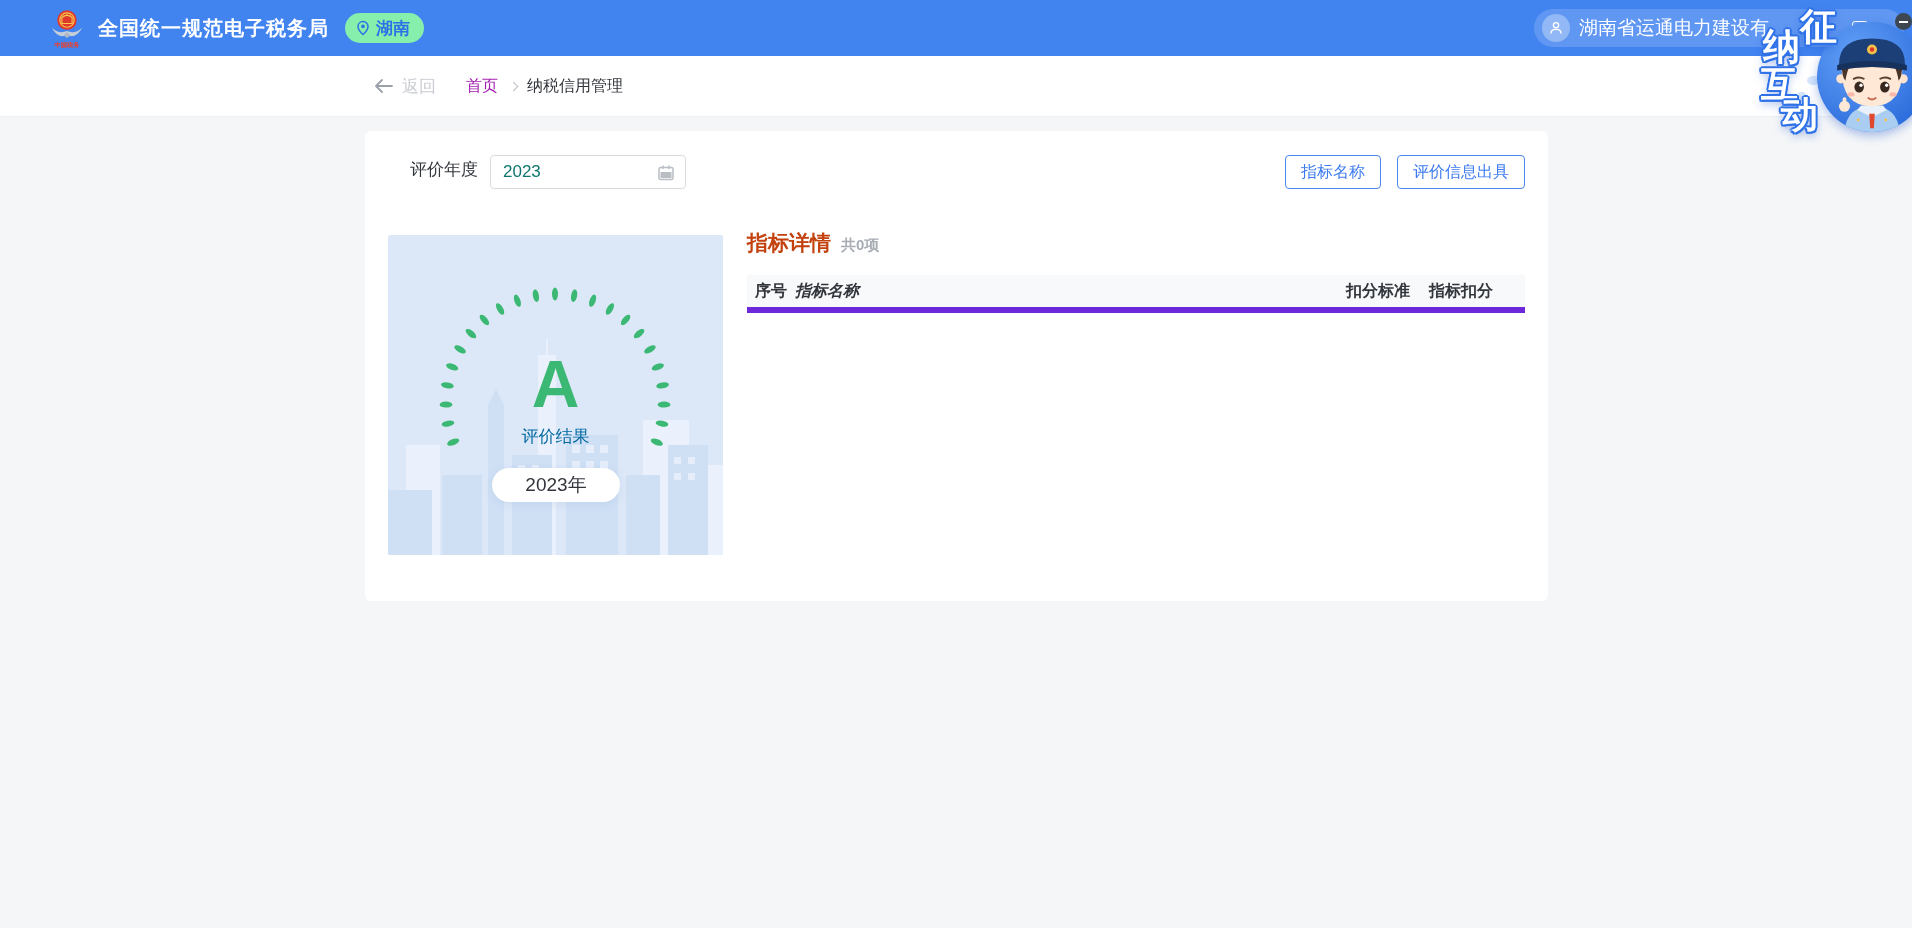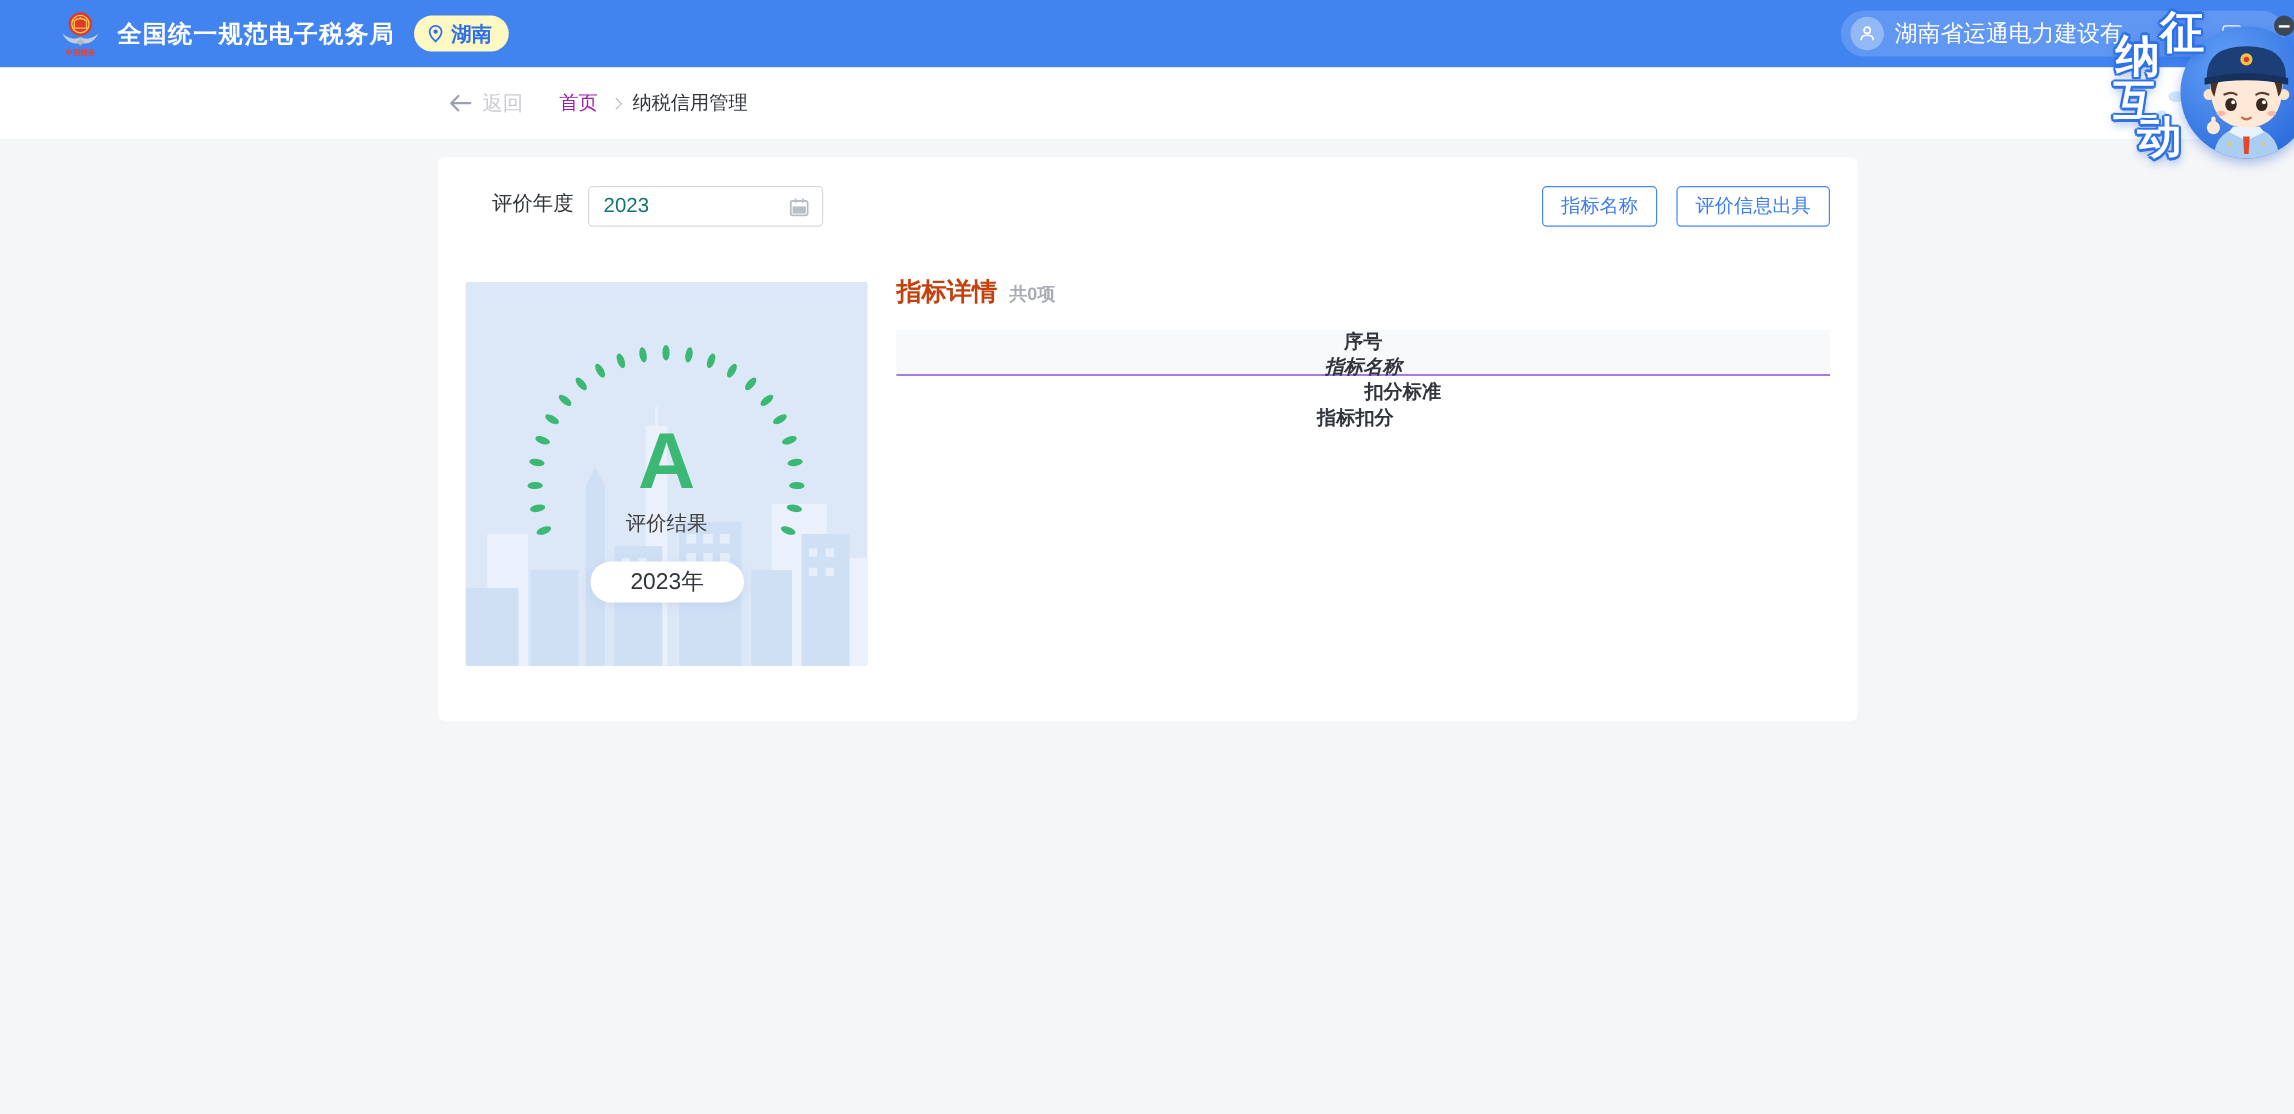--- a/index.html
+++ b/index.html
@@ -13,21 +13,21 @@
   html,body{width:1912px;height:928px;}
   body{
     position:relative;overflow:hidden;background:var(--page-bg);
     font-family:"Liberation Sans","DejaVu Sans",sans-serif;color:#333;
   }
   
   .header{position:absolute;left:0;top:0;width:1912px;height:56px;background:var(--header-blue);display:flex;align-items:center;z-index:20;}
   .logo{margin-left:50px;display:flex;flex-direction:column;align-items:center;line-height:1;}
   .logo-caption{font-size:7px;color:#e8412f;font-weight:700;letter-spacing:0;margin-top:-2px;transform:scale(.9);}
   .app-title{color:#fff;font-size:20px;font-weight:600;margin-left:14px;letter-spacing:1px;}
-  .region-pill{margin-left:16px;height:30px;background:#fef9c3;border-radius:16px;display:flex;align-items:center;padding:0 14px 0 10px;gap:5px;cursor:pointer;}
+  .region-pill{margin-left:16px;height:30px;background:#86efac;border-radius:16px;display:flex;align-items:center;padding:0 14px 0 10px;gap:5px;cursor:pointer;}
   .region-pill span{color:#2f6fe8;font-size:17px;font-weight:700;}
   .user-pill{position:absolute;left:1534px;top:9px;width:370px;height:38px;background:rgba(255,255,255,.16);border-radius:19px;display:flex;align-items:center;z-index:21;}
   .avatar{width:28px;height:28px;border-radius:50%;background:rgba(255,255,255,.32);margin-left:8px;display:flex;align-items:center;justify-content:center;}
   .user-name{color:#fff;font-size:19px;margin-left:9px;white-space:nowrap;overflow:hidden;max-width:258px;}
   .org-icon{position:absolute;left:318px;top:12px;width:16px;height:14px;border:1.6px solid #fff;border-radius:3px;}
   .caret-down{position:absolute;left:346px;top:17px;width:0;height:0;border-left:5.5px solid transparent;border-right:5.5px solid transparent;border-top:7px solid #fff;}
   .minimize-btn{position:absolute;left:1895px;top:13px;width:17px;height:17px;border-radius:50%;background:#3d4752;z-index:60;cursor:pointer;}
   .minimize-btn::after{content:"";position:absolute;left:4px;top:7.5px;width:9px;height:2px;background:#fff;}
   
   .assistant{position:absolute;left:1755px;top:0;width:157px;height:160px;z-index:50;}
@@ -51,28 +51,28 @@
   .year-input-wrap{position:absolute;left:125px;top:24px;width:196px;height:34px;border:1px solid #d8dade;border-radius:4px;background:#fff;display:flex;align-items:center;}
   .year-input{border:none;outline:none;width:150px;margin-left:12px;font-size:17px;color:#0f766e;font-family:inherit;background:transparent;}
   .year-input-wrap svg{position:absolute;right:10px;top:8px;}
   .btn-row{position:absolute;right:23px;top:24px;display:flex;gap:16px;}
   .btn-outline{height:34px;padding:0 15px;background:#fff;border:1px solid #4787f0;border-radius:4px;color:#3c7bf0;font-size:16px;font-family:inherit;cursor:pointer;display:flex;align-items:center;}
   
   .grade-panel{position:absolute;left:23px;top:104px;width:335px;height:320px;background:var(--panel-bg);overflow:hidden;border-radius:2px;}
   .grade-panel svg.skyline{position:absolute;left:0;bottom:0;}
   #arc-dots{position:absolute;left:0;top:0;}
   .grade-letter{position:absolute;left:0;top:116px;width:335px;text-align:center;font-size:66px;font-weight:700;color:var(--green);line-height:1;}
-  .grade-caption{position:absolute;left:0;top:190px;width:335px;text-align:center;font-size:17px;color:#404040;}
+  .grade-caption{position:absolute;left:0;top:190px;width:335px;text-align:center;font-size:17px;color:#0369a1;}
   .grade-year-pill{position:absolute;left:104px;top:233px;width:128px;height:34px;background:#fff;border-radius:17px;display:flex;align-items:center;justify-content:center;font-size:19px;color:#32363c;box-shadow:0 2px 10px rgba(90,120,170,.12);}
   
   .detail-title-row{position:absolute;left:382px;top:98px;display:flex;align-items:baseline;gap:10px;}
   .detail-title{font-size:21px;font-weight:700;color:#c2410c;}
   .detail-count{font-size:15px;color:#a8adb5;font-weight:600;}
   .table{position:absolute;left:382px;top:144px;width:778px;}
-  .thead{display:flex;align-items:center;height:38px;background:#f8f9fb;border-bottom:1px solid #6d28d9;font-size:16px;font-weight:700;color:#32363c;flex-direction:column;}
+  .thead{display:flex;align-items:center;height:38px;background:#f8f9fb;border-bottom:6px solid #6d28d9;font-size:16px;font-weight:700;color:#32363c;}
   .th-no{width:48px;padding-left:8px;}
   .th-name{flex:1;font-style:italic;}
   .th-std{width:130px;text-align:right;}
   .th-ded{width:115px;text-align:right;padding-right:32px;}
   .empty-block{position:absolute;left:382px;top:240px;width:778px;display:flex;flex-direction:column;align-items:center;}
   .empty-text{margin-top:22px;font-size:15px;color:#c2c6cc;}
 </style>
 </head>
 <body>
 

